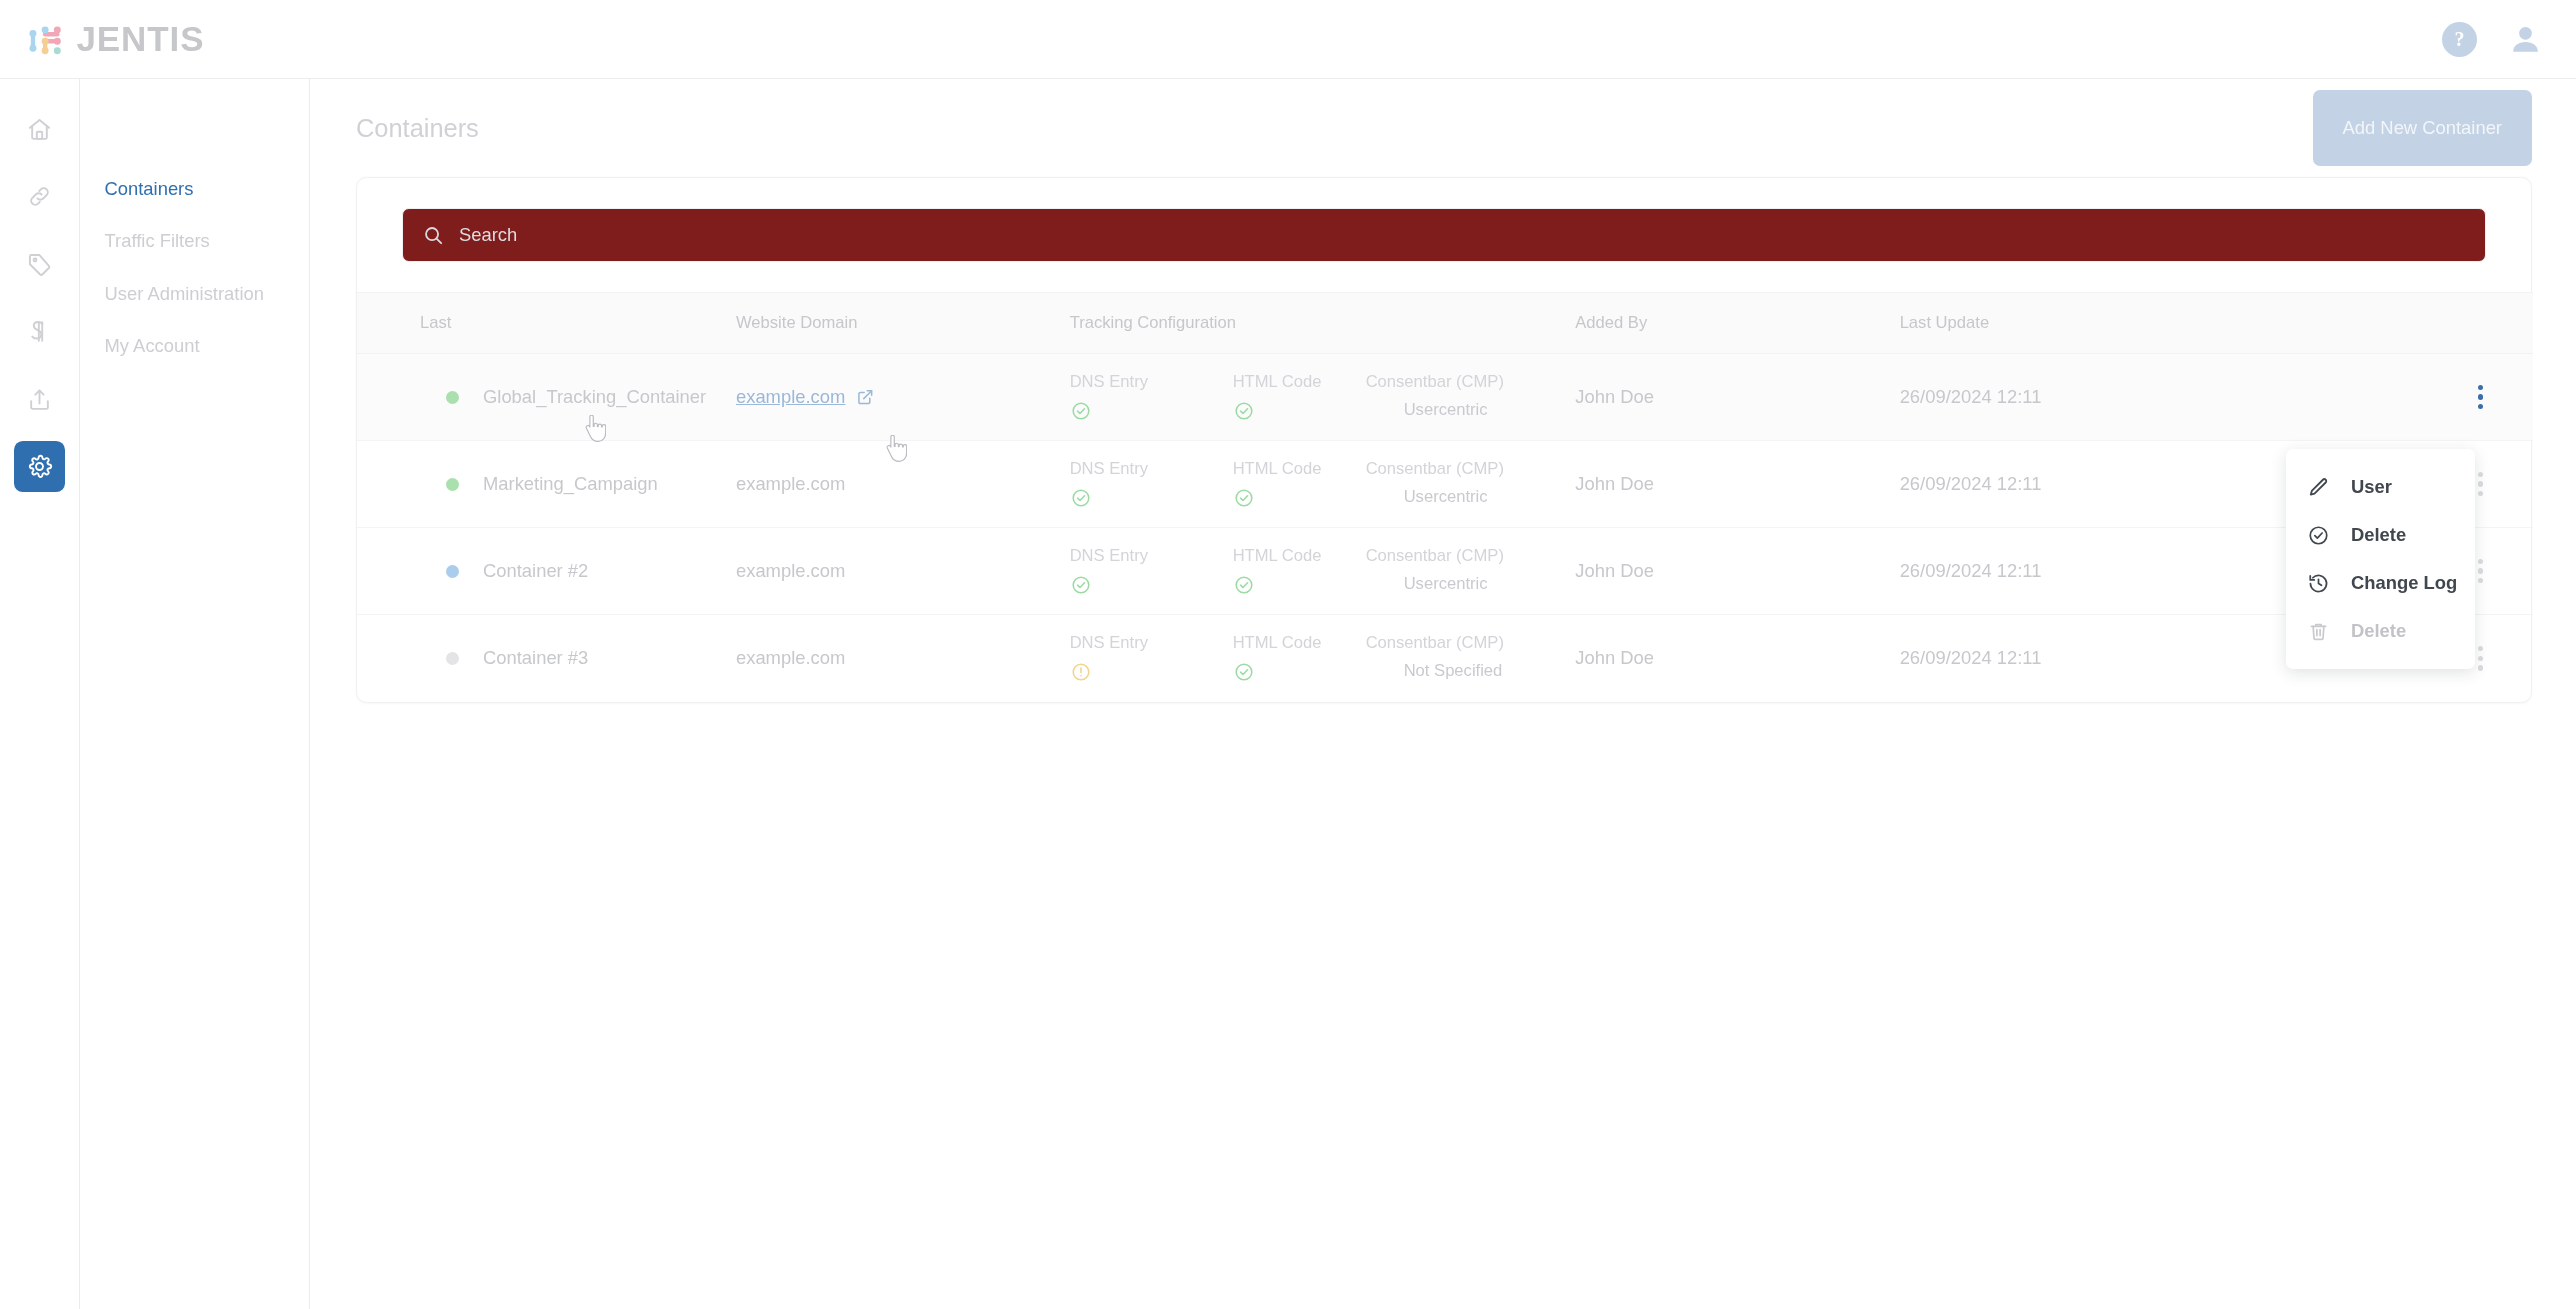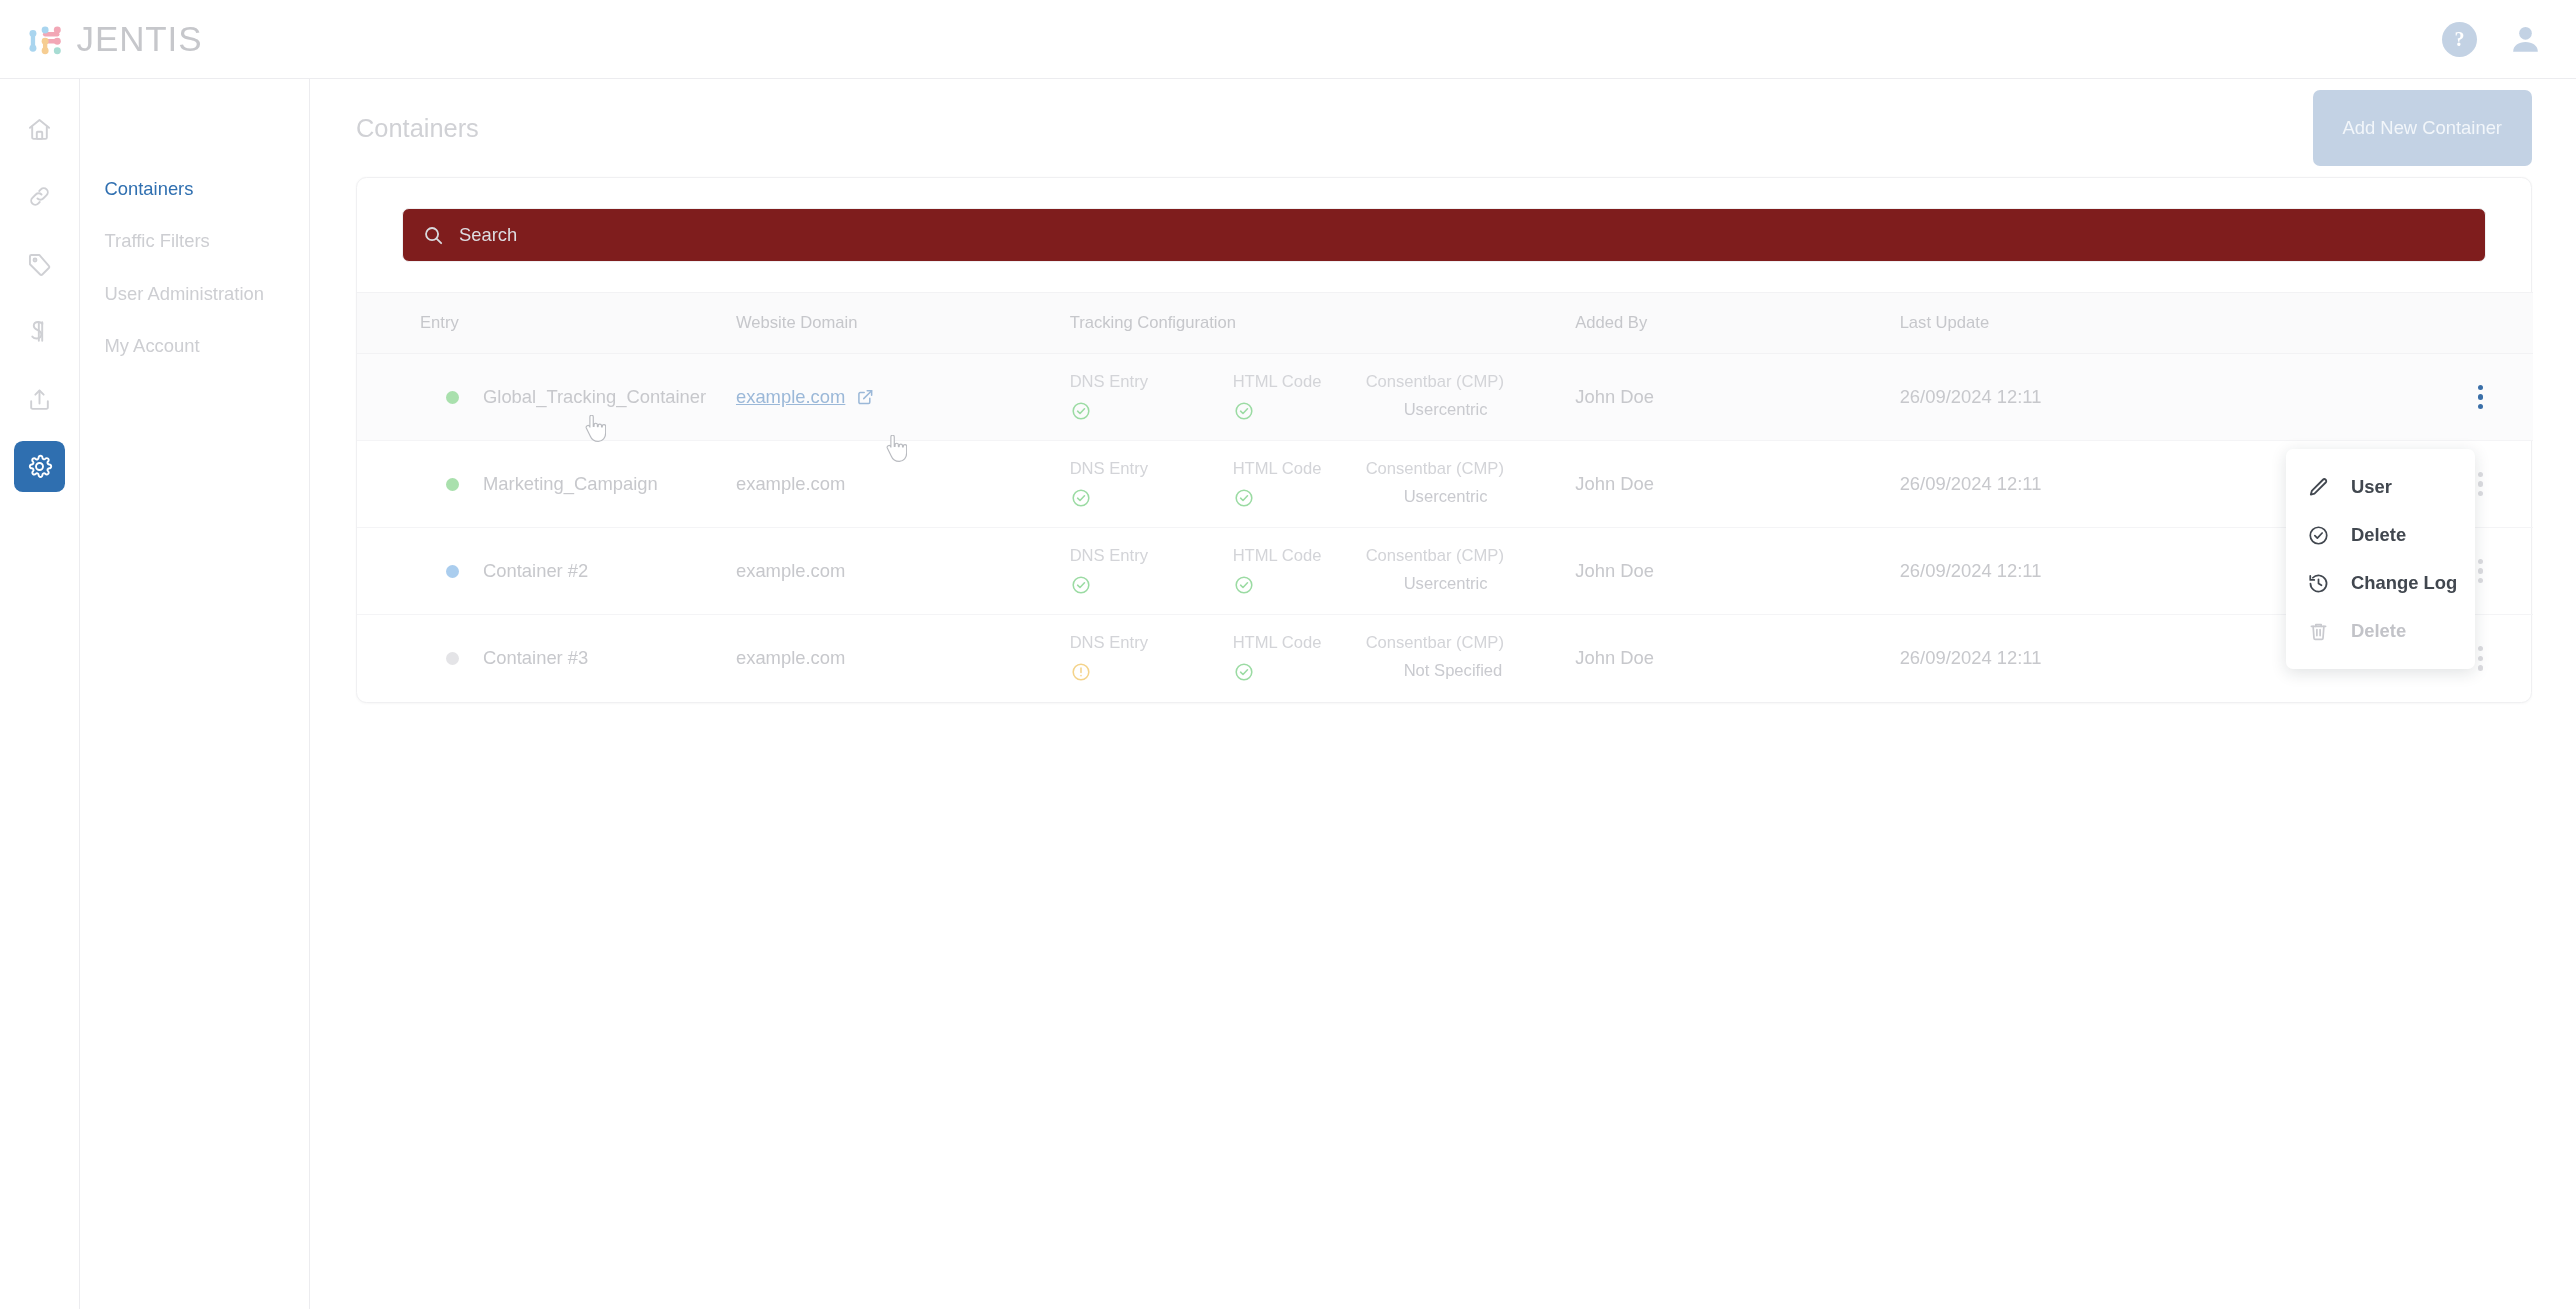--- a/index.html
+++ b/index.html
@@ -15,21 +15,21 @@
     position: absolute; top: 0; left: 0;
     width: 2576px; height: 79px;
     background: #ffffff;
     border-bottom: 0.9px solid #ececef;
     display: flex; align-items: center;
     z-index: 40;
   }
   .brand { display: flex; align-items: center; margin-left: 26px; }
   .logo-mark { width: 40px; height: 35px; position: relative; margin-right: 10.5px; }
   .brand-text {
-    font-size: 35px; letter-spacing: 0.9px; font-weight: 400;
+    font-size: 35px; letter-spacing: 0.9px; font-weight: 700;
     color: #c6c7cb;
   }
   .topbar-right {
     margin-left: auto; display: flex; align-items: center;
     gap: 30px; margin-right: 32px;
   }
   .help-circle {
     width: 35px; height: 35px; border-radius: 50%;
     background: #c3d2e4; display: flex; align-items: center; justify-content: center;
     color: #ffffff; font-size: 20px; font-weight: 700;
@@ -314,21 +314,21 @@
           <circle cx="10.5" cy="10.5" r="6.3"></circle>
             <path d="M15.2 15.2 20 20"></path>
         </svg>
       </span>
       <input class="search-input" type="text" placeholder="Search" style="">
     </div>
 
     <table class="tbl">
       <thead>
         <tr>
-          <th class="c-name">Entry</th>
+          <th class="c-name">Last</th>
           <th class="c-domain">Website Domain</th>
           <th class="c-track">Tracking Configuration</th>
           <th class="c-added">Added By</th>
           <th class="c-update">Last Update</th>
           <th class="c-act"></th>
         </tr>
       </thead>
       <tbody id="tbody">
           <tr class="row-hl">
             <td class="c-name">

